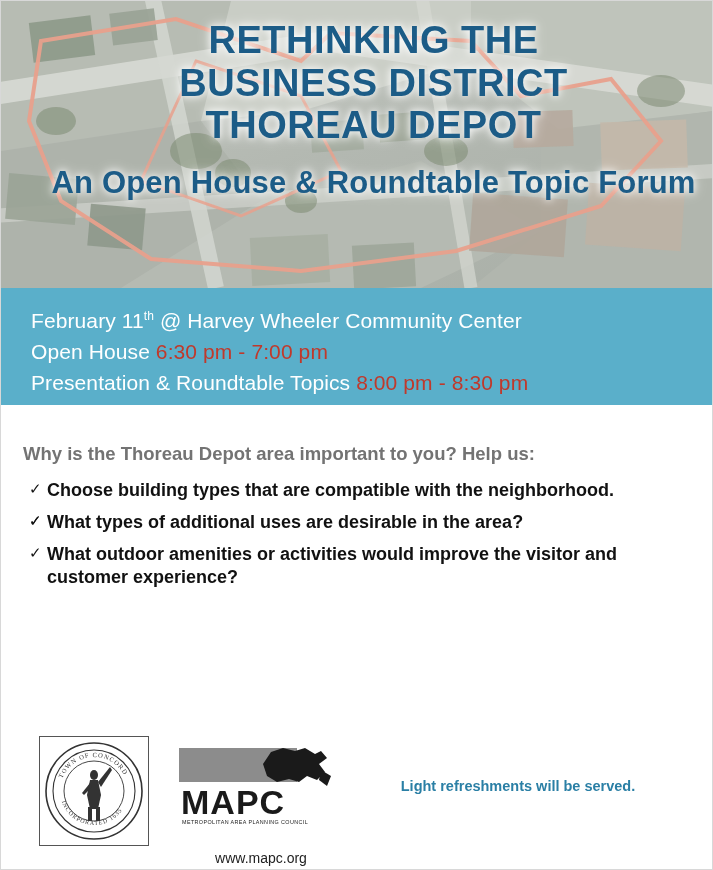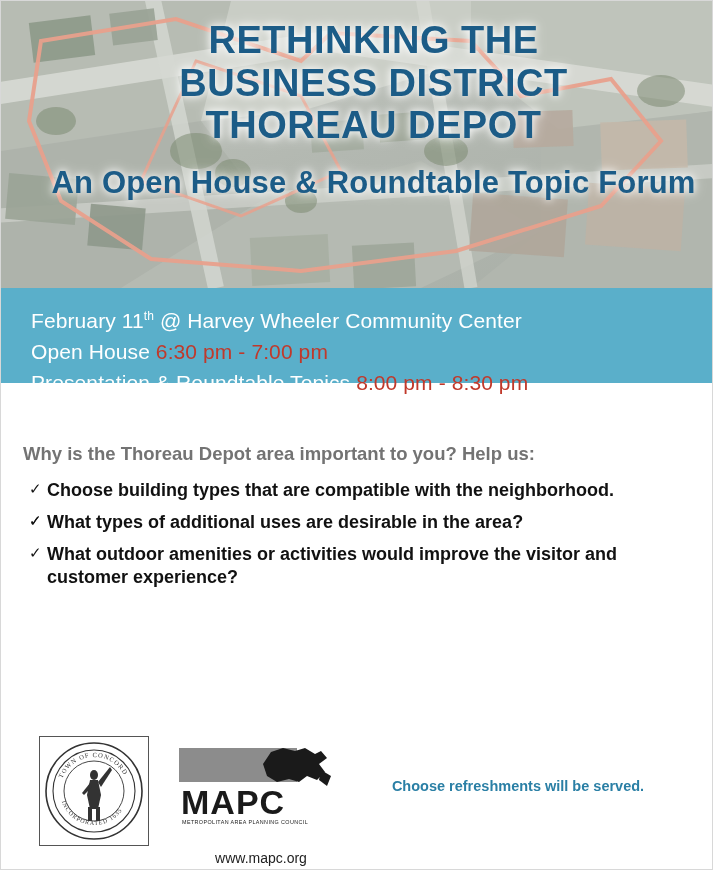--- a/index.html
+++ b/index.html
@@ -57,21 +57,21 @@
     letter-spacing: 0.2px;
     text-shadow: 0 0 7px rgba(255,255,255,0.95), 0 0 14px rgba(255,255,255,0.85);
   }
 
   
   .band {
     position: absolute;
     top: 287px;
     left: 0;
     width: 713px;
-    height: 95px;
+    height: 117px;
     background: #5aafca;
     color: #ffffff;
     box-sizing: border-box;
     padding: 18px 0 0 30px;
   }
   .band-line {
     font-size: 21px;
     line-height: 1.47;
     letter-spacing: 0.1px;
     white-space: nowrap;
@@ -298,16 +298,16 @@
                  L138,34 L128,30 L120,36 L110,33 L98,36 L88,30 L84,18 Z" fill="#1a1a1a"></path>
         <path d="M142,24 L152,30 L148,40 L140,34 Z" fill="#1a1a1a"></path>
 
         <text x="2" y="68" font-family="Liberation Sans, sans-serif" font-size="34" font-weight="bold" fill="#1a1a1a" letter-spacing="1">MAPC</text>
         <text x="3" y="78" font-family="Liberation Sans, sans-serif" font-size="5.4" fill="#1a1a1a" letter-spacing="0.4">METROPOLITAN AREA PLANNING COUNCIL</text>
       </svg>
     </div>
 
     <div class="mapc-url">www.mapc.org</div>
 
-    <div class="refresh">Choose refreshments will be served.</div>
+    <div class="refresh">Light refreshments will be served.</div>
   </div>
 
 </div>
 
 </body></html>

